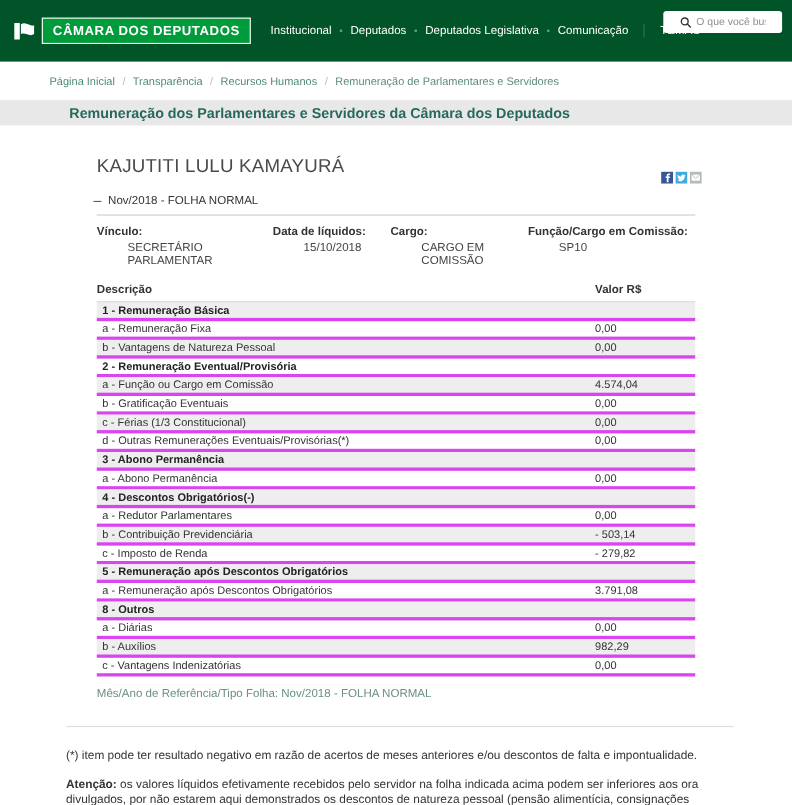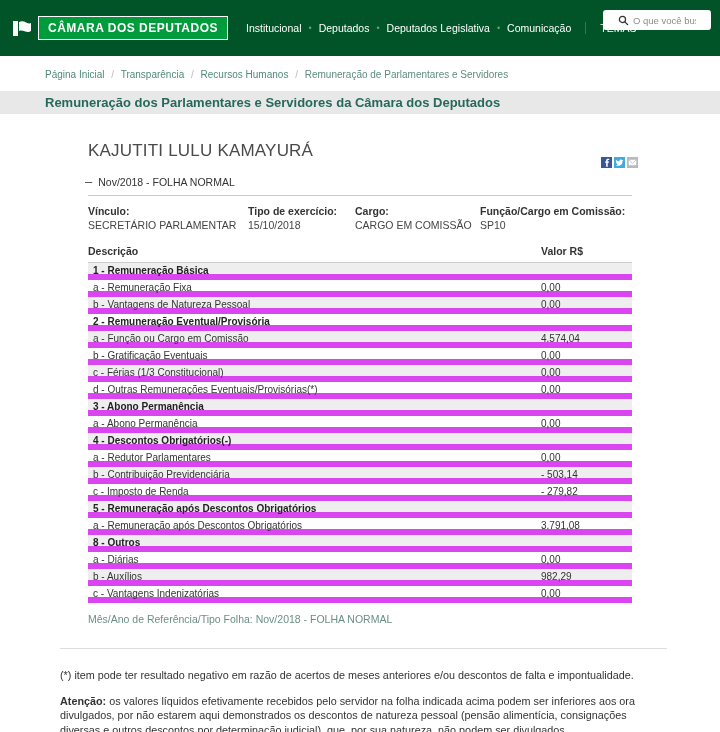--- a/index.html
+++ b/index.html
@@ -24,45 +24,45 @@
   .search-box input::placeholder { color:#8d8d8d; }
 
   
   .breadcrumb { margin:13px 0 0 45px; font-size:10px; color:#b9b9b9; }
   .breadcrumb a { color:#4f8a7a; text-decoration:none; cursor:pointer; }
   .breadcrumb .sep { margin:0 4px; color:#bcbcbc; }
   .breadcrumb .current { color:#5e8c80; }
 
   
   .title-bar { margin-top:11px; background:#e8e8e8; height:23px; line-height:23px;
-    padding-left:45px; font-size:13px; font-weight:bold; color:#26695b; }
+    padding-left:63px; font-size:13px; font-weight:bold; color:#26695b; }
 
   
   main { position:relative; }
   .social { position:absolute; top:13px; right:82px; display:flex; gap:2px; }
   .social a { display:block; width:11px; height:11px; cursor:pointer; }
   .person-name { margin:27px 0 0 88px; font-size:17px; font-weight:400; color:#4a4a4a; letter-spacing:.2px; }
 
   .panel { margin:0 88px; width:544px; }
   .folha-toggle { margin-top:13px; font-size:10.5px; color:#333; cursor:pointer; display:flex; align-items:center; }
   .folha-toggle .minus { font-size:13px; margin-right:6px; color:#444; margin-left:-3px; }
   .panel hr.top { border:none; border-top:1px solid #ccc; margin-top:6px; }
 
   .info-row { display:flex; margin-top:9px; }
   .info-col .ilabel { font-size:10.5px; font-weight:bold; color:#333; }
-  .info-col .ivalue { font-size:10.5px; color:#444; margin-top:2px; }
+  .info-col .ivalue { font-size:10.5px; color:#444; margin-top:2px;margin-left:28px; }
   .info-col:nth-child(1){ width:160px; } .info-col:nth-child(2){ width:107px; }
   .info-col:nth-child(3){ width:125px; } .info-col:nth-child(4){ flex:1; }
 
   .thead { margin-top:14px; font-size:10.5px; font-weight:bold; color:#333;
     position:relative; padding-bottom:5px; border-bottom:1px solid #ccc; }
   .thead .tvalue { position:absolute; left:453px; top:0; }
 
   .trow { position:relative; height:17px; line-height:16px; font-size:10px; color:#333;
-    padding-left:5px; border-bottom:6px solid #d946ef; }
+    padding-left:5px; border-bottom:3px solid #d946ef; }
   .trow.stripe { background:#eee; }
   .trow.section { font-weight:bold; color:#222; }
   .trow .tvalue { position:absolute; left:453px; top:0; }
 
   .ref-line { margin-top:10px; font-size:10.5px; color:#6b8f85; }
 
   hr.section-end { border:none; border-top:1px solid #ddd; margin:23px 53px 0 60px; }
 
   .notes { margin:0 60px; width:602px; }
   .footnote { margin-top:20px; font-size:10.8px; color:#333; }
@@ -144,21 +144,21 @@
       <span>Nov/2018 - FOLHA NORMAL</span>
     </div>
     <hr class="top">
 
     <div class="info-row">
       <div class="info-col">
         <div class="ilabel">Vínculo:</div>
         <div class="ivalue">SECRETÁRIO PARLAMENTAR</div>
       </div>
       <div class="info-col">
-        <div class="ilabel">Tipo de exercício:</div>
+        <div class="ilabel">Data de líquidos:</div>
         <div class="ivalue">15/10/2018</div>
       </div>
       <div class="info-col">
         <div class="ilabel">Cargo:</div>
         <div class="ivalue">CARGO EM COMISSÃO</div>
       </div>
       <div class="info-col">
         <div class="ilabel">Função/Cargo em Comissão:</div>
         <div class="ivalue">SP10</div>
       </div>

